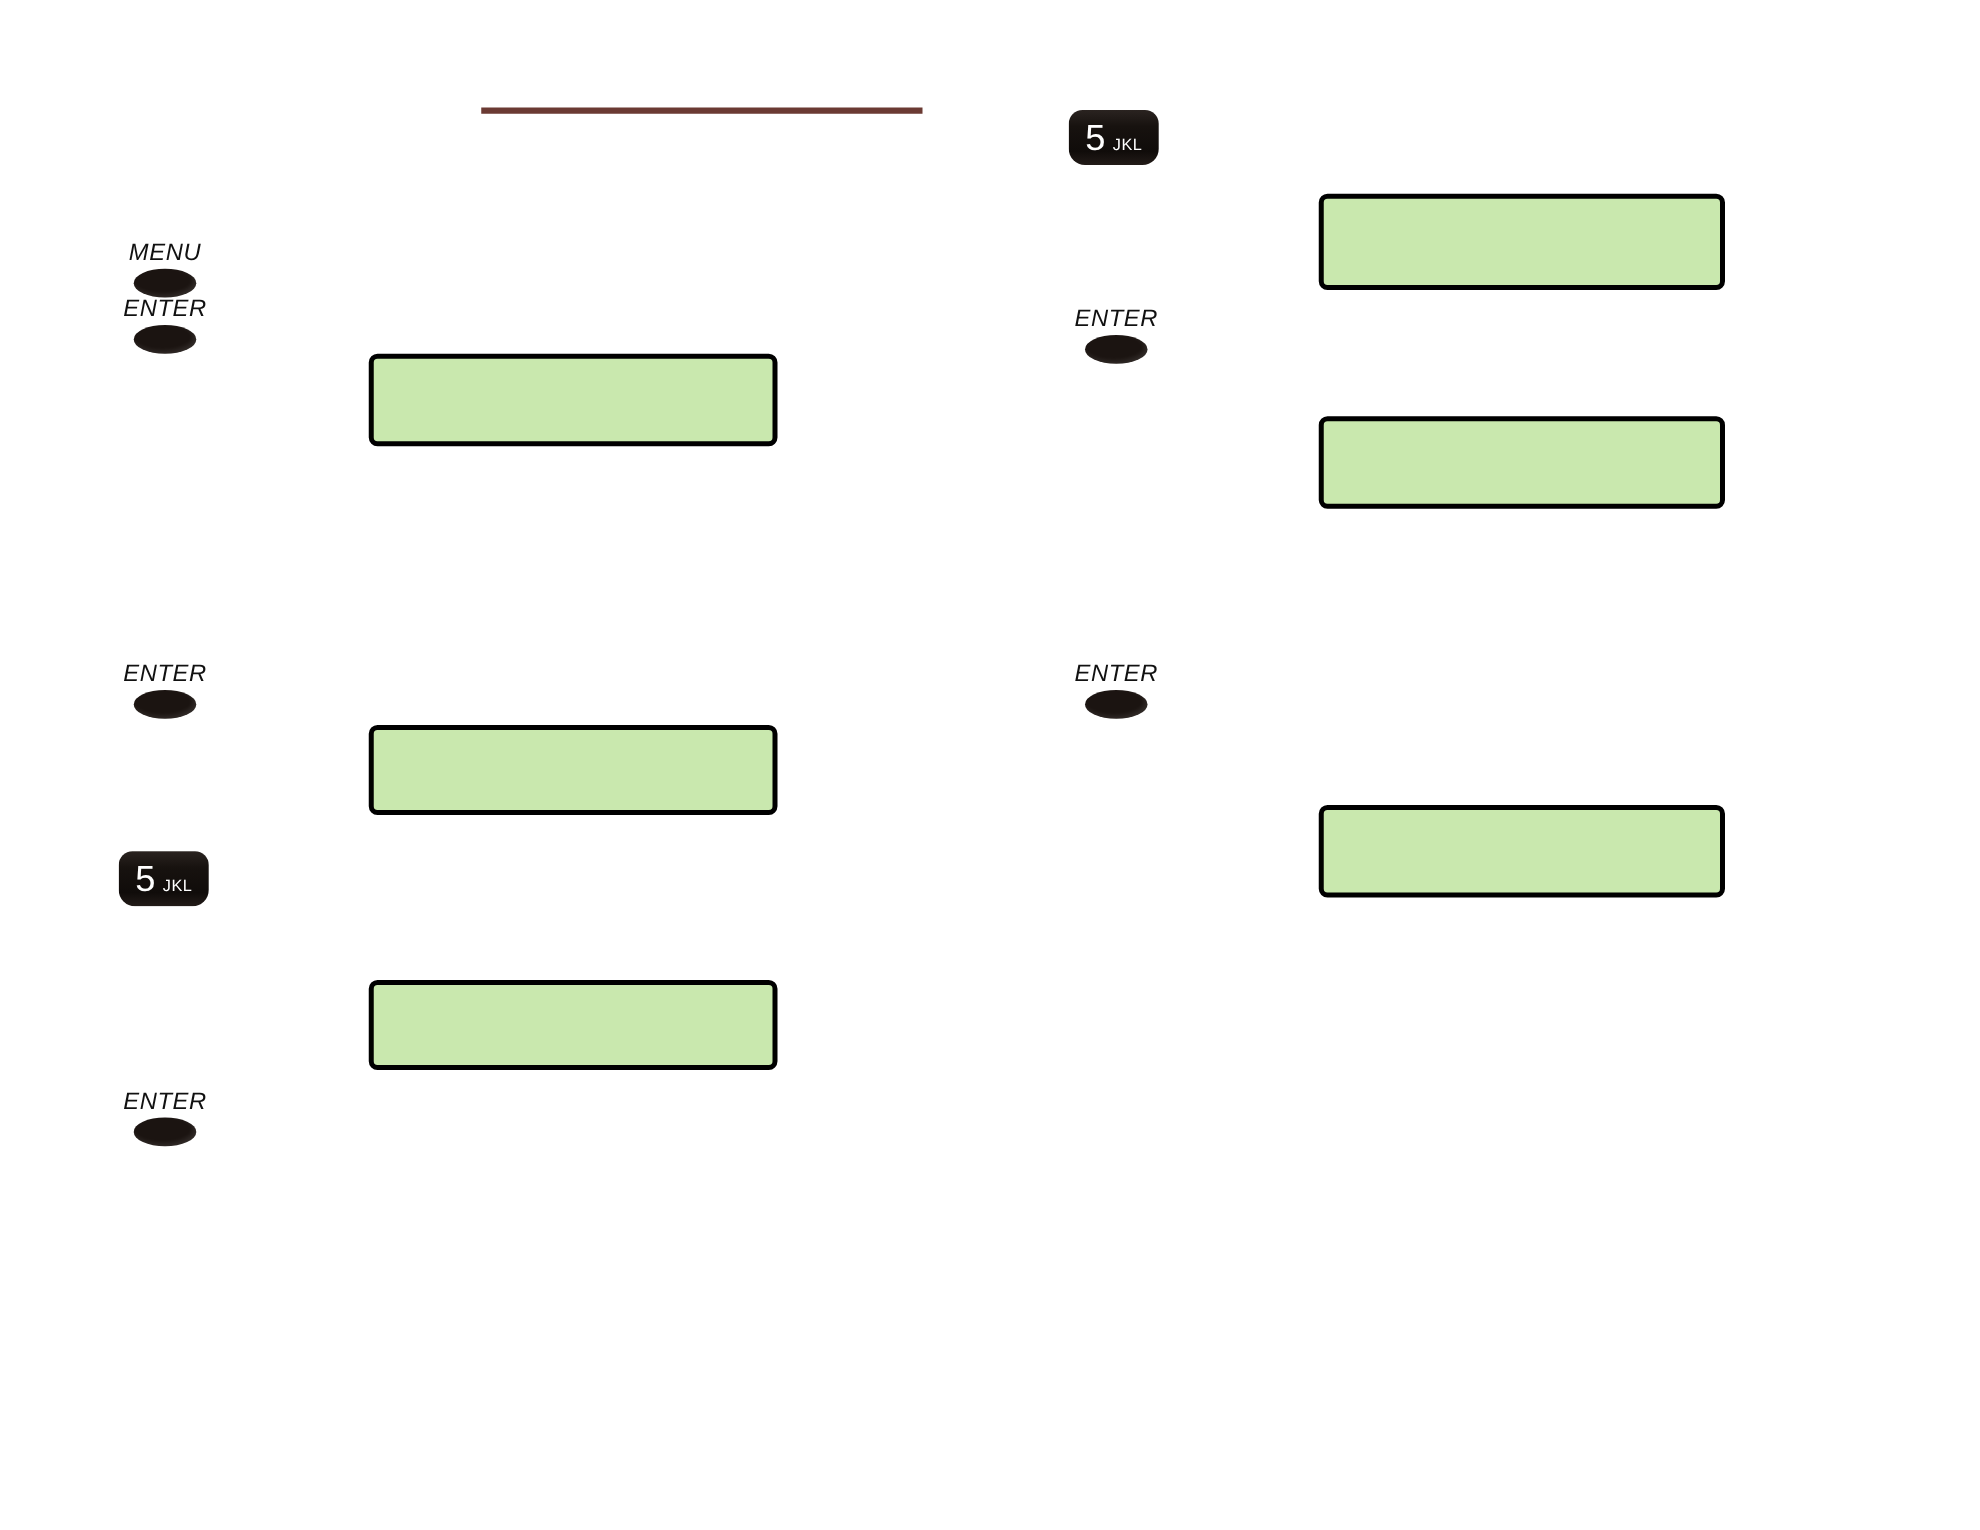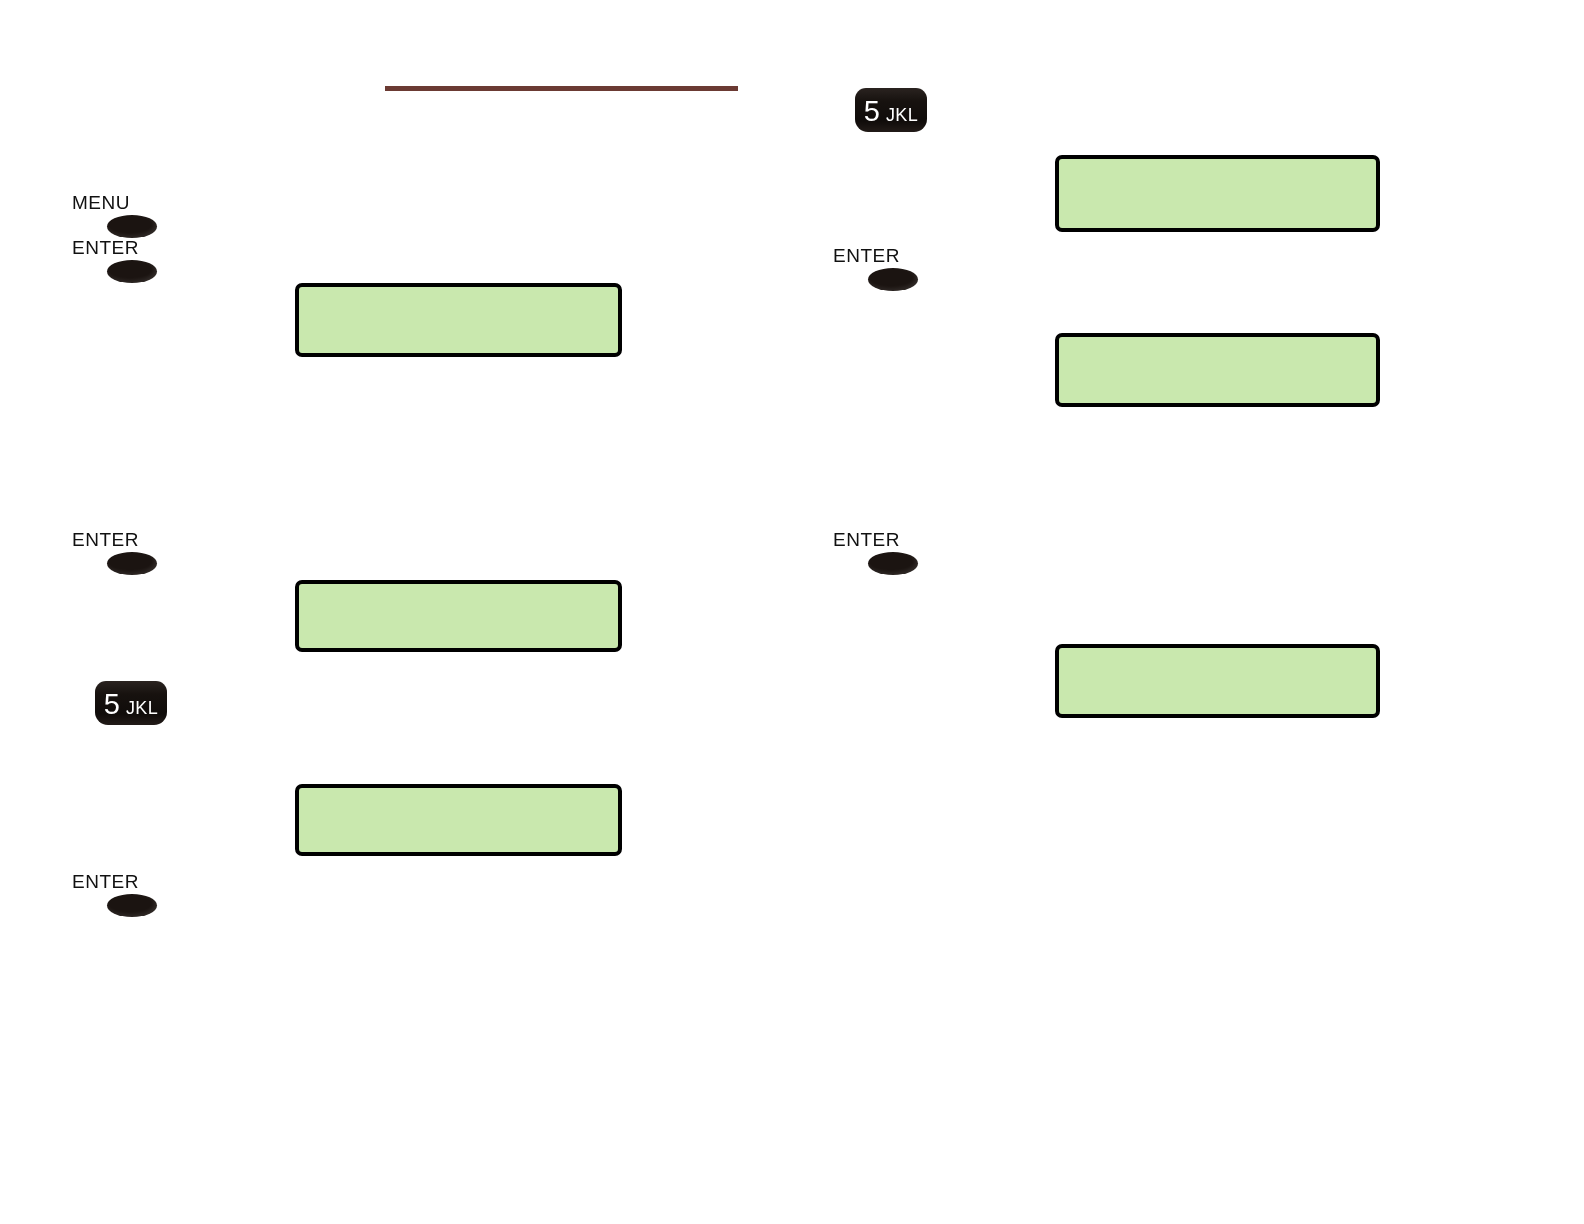--- a/index.html
+++ b/index.html
@@ -24,21 +24,22 @@
     position: absolute;
     background: #6b3a33;
     height: 5px;
     border-radius: 0;
   }
 
   
   .btn-group {
     position: absolute;
     width: 120px;
-    text-align: left;
+    text-align: center;
+    font-style: italic;
   }
   .btn-label {
     font-size: 19px;
     letter-spacing: 0.5px;
     color: #111111;
     line-height: 21px;
     white-space: nowrap;
     font-family: "Liberation Sans", sans-serif;
   }
   .btn-oval {
@@ -75,21 +76,21 @@
   }
   .key-digit {
     color: #ffffff;
     font-size: 29px;
     line-height: 29px;
     font-family: "Liberation Sans", sans-serif;
     font-weight: 400;
   }
   .key-letters {
     color: #ffffff;
-    font-size: 18px;
+    font-size: 13px;
     line-height: 13px;
     margin-left: 6px;
     letter-spacing: 0.4px;
     font-family: "Liberation Sans", sans-serif;
   }
 
   
   .lcd {
     position: absolute;
     background: #c9e8ae;

